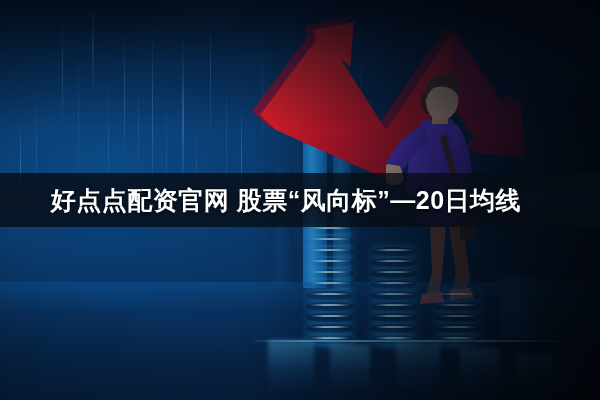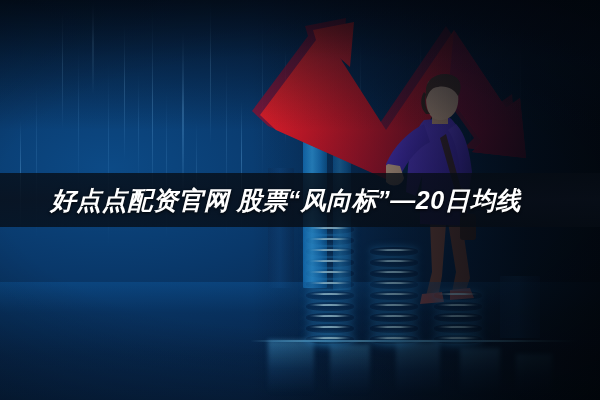--- a/index.html
+++ b/index.html
@@ -102,21 +102,20 @@
   }
   .headline{
     position:absolute;left:0;top:173px;width:572px;height:54px;
     display:flex;align-items:center;justify-content:center;
     color:#ffffff;
     font-size:25px;
     font-weight:700;
     letter-spacing:.5px;
     white-space:nowrap;
     text-shadow:0 1px 3px rgba(0,0,0,.85);
-    font-style:italic;
   }
 </style>
 </head>
 <body>
 
 <div id="stage">
 
   <div class="bg-base"></div>
 
   <div class="streaks">

